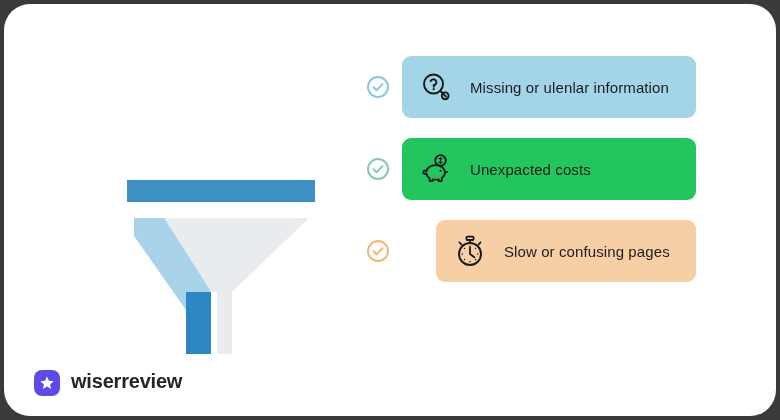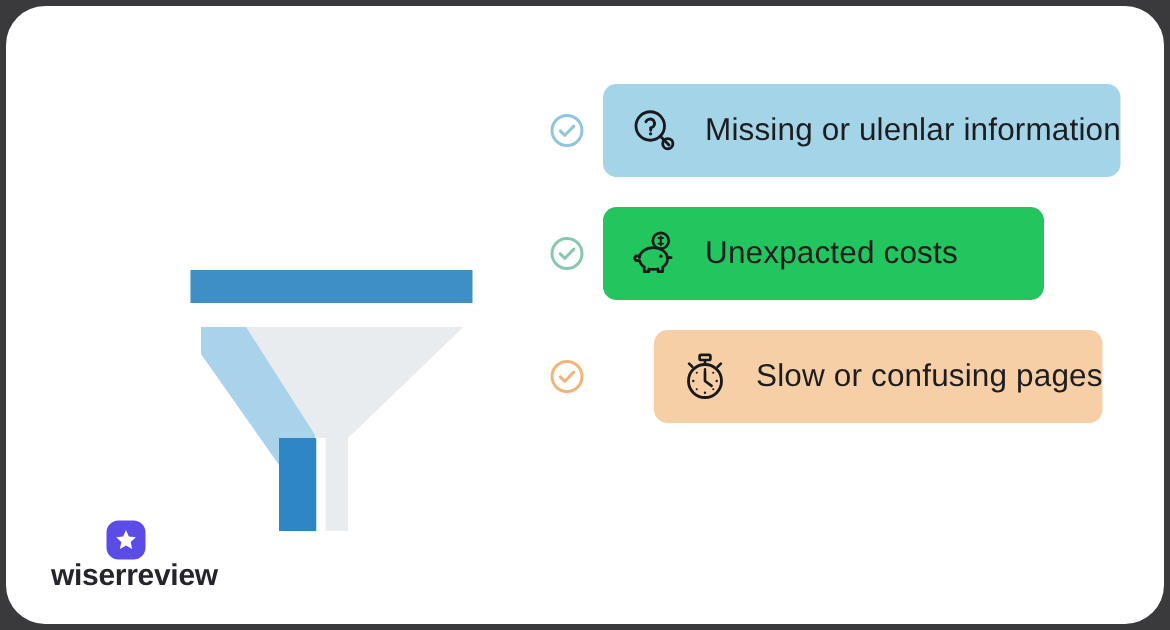--- a/index.html
+++ b/index.html
@@ -75,34 +75,33 @@
     width: 40px;
     height: 40px;
     margin-right: 14px;
     display: flex;
     align-items: center;
     justify-content: center;
   }
   .reason-icon svg { display: block; }
 
   .reason-label {
-    font-size: 21px;
+    font-size: 15px;
     color: #1d1d1f;
     letter-spacing: 0.1px;
     white-space: nowrap;
   }
 
   
   #brand {
     position: absolute;
     left: 30px;
     bottom: 20px;
     display: flex;
-    align-items: center;
-    flex-direction: column;
+    align-items: flex-start;
   }
   #brand-mark {
     width: 26px;
     height: 26px;
     border-radius: 8px;
     background: #5b4ce8;
     display: flex;
     align-items: center;
     justify-content: center;
     margin-right: 11px;

